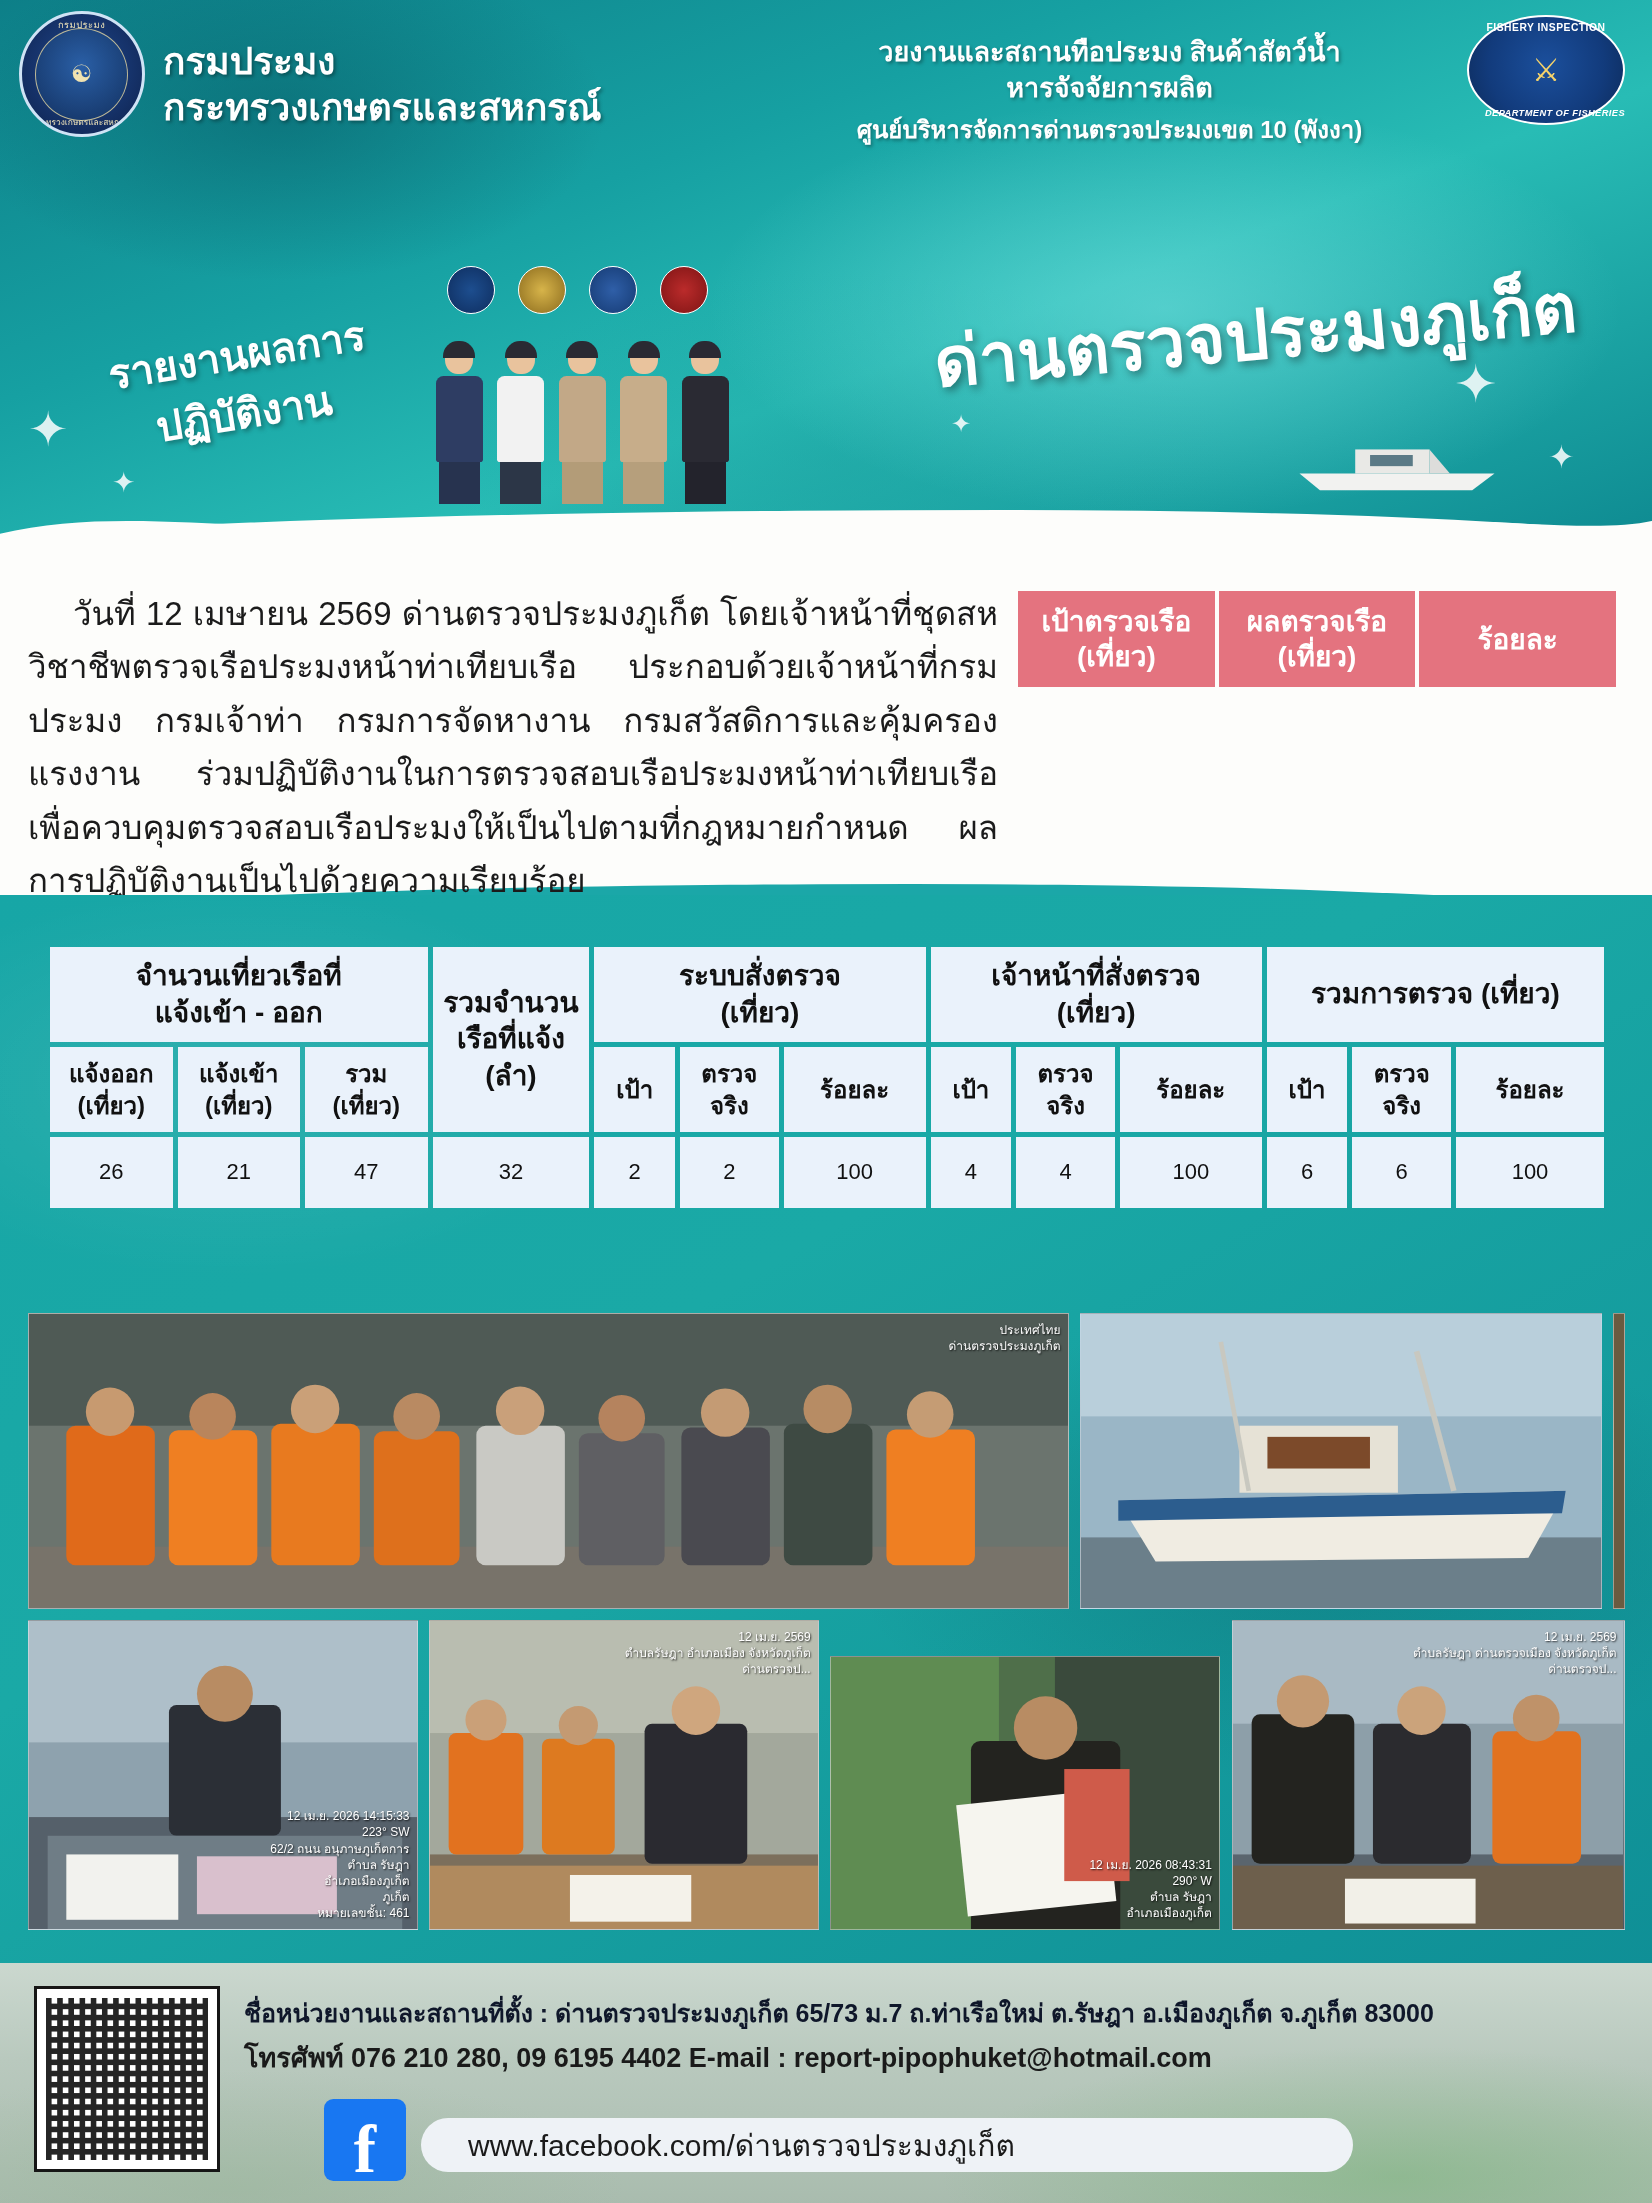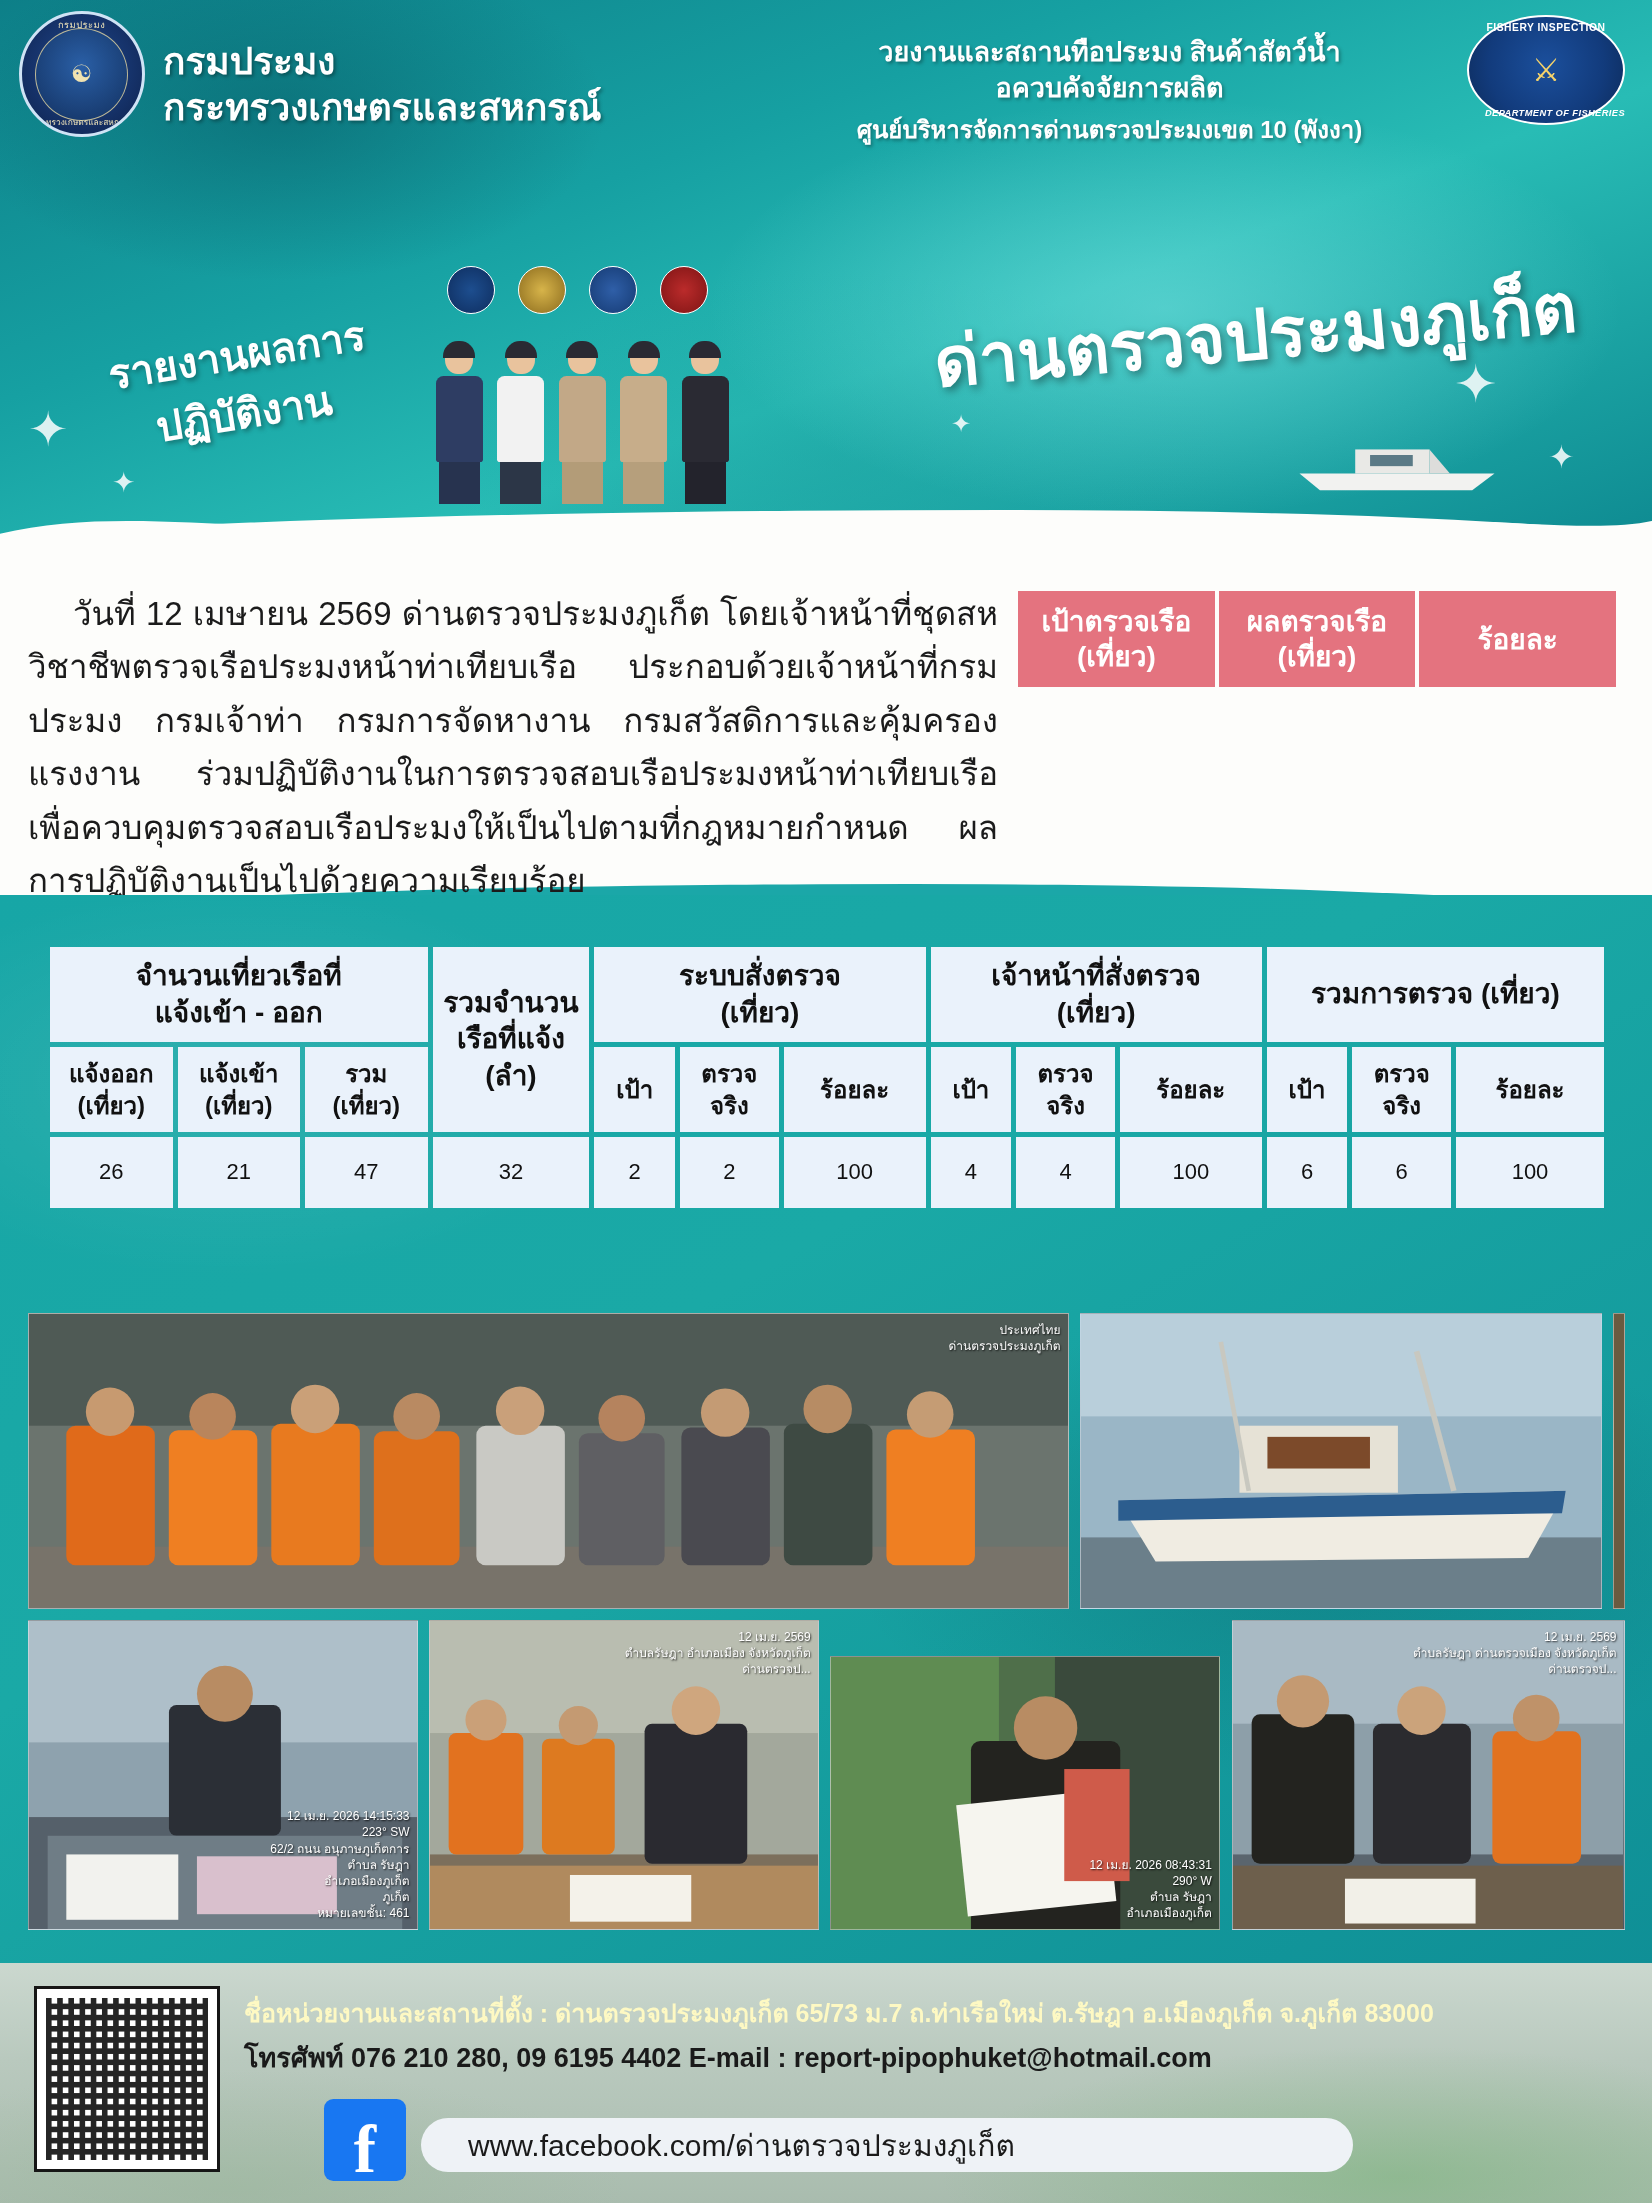--- a/index.html
+++ b/index.html
@@ -271,21 +271,21 @@
   .qr .grid {
     width: 100%; height: 100%;
     background-image:
       linear-gradient(90deg, #000 50%, transparent 50%),
       linear-gradient(0deg, #000 50%, transparent 50%);
     background-size: 11.2px 11.2px, 11.2px 11.2px;
     opacity: .85;
   }
   .contact-line1 {
     position: absolute; left: 244px; top: 1993px;
-    font-size: 25px; font-weight: bold; color: #fef9c3;
+    font-size: 25px; font-weight: bold; color: #0f172a;
   }
   .contact-line2 {
     position: absolute; left: 244px; top: 2036px;
     font-size: 27px; font-weight: bold; color: #1a1a1a;
   }
   .fb-icon {
     position: absolute; left: 324px; top: 2099px;
     width: 82px; height: 82px; background: #1877f2; border-radius: 9.3px;
     color: #ffffff; font-size: 67px; font-weight: bold;
     font-family: "Liberation Serif", serif;
@@ -311,21 +311,21 @@
     <div class="ring-text-b">กระทรวงเกษตรและสหกรณ์</div>
   </div>
 
   <div class="org-title">
     <div>กรมประมง</div>
     <div>กระทรวงเกษตรและสหกรณ์</div>
   </div>
 
   <div class="dept-title">
     <div class="l1">วยงานและสถานทือประมง สินค้าสัตว์น้ำ</div>
-    <div class="l2">อควบคัจจัยการผลิต</div>
+    <div class="l2">หารจัจจัยการผลิต</div>
     <div class="l3">ศูนย์บริหารจัดการด่านตรวจประมงเขต 10 (พังงา)</div>
   </div>
 
   <div class="fi-badge">
     <div class="ellipse"></div>
     <div class="top-txt">FISHERY INSPECTION</div>
     <div class="wings">⚔</div>
     <div class="bot-txt">DEPARTMENT  OF FISHERIES</div>
   </div>
 

